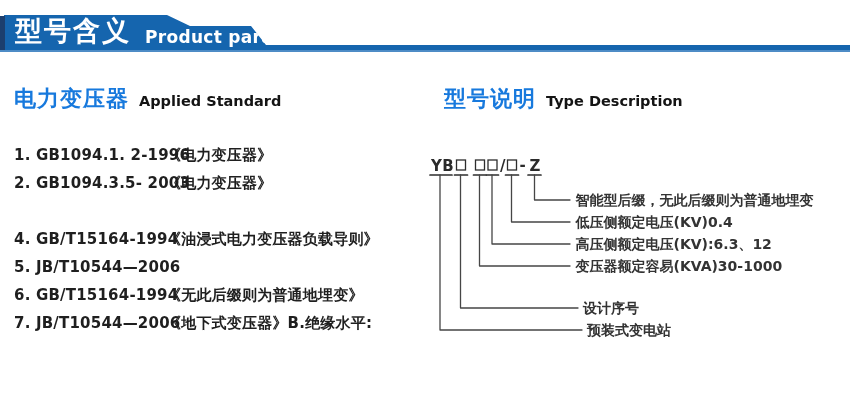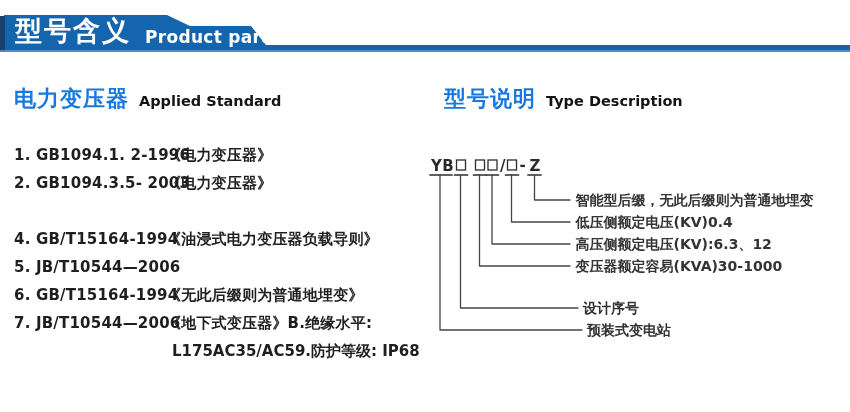--- a/index.html
+++ b/index.html
@@ -83,21 +83,20 @@
     <span class="code">5. JB/T10544—2006</span>
   </div>
   <div class="std-row">
     <span class="code">6. GB/T15164-1994</span>
     <span class="title">《无此后缀则为普通地埋变》</span>
   </div>
   <div class="std-row">
     <span class="code">7. JB/T10544—2006</span>
     <span class="title">《地下式变压器》B.绝缘水平:</span>
   </div>
-  <div class="std-cont">L175AC35/AC59.防护等级: IP68</div>
 </div>
 
 <div class="sec-heading" id="right-heading">
   <span class="cn">型号说明</span>
   <span class="en">Type Description</span>
 </div>
 
 <div class="diagram">
   <svg width="430" height="212" viewBox="0 0 430 212">
 

